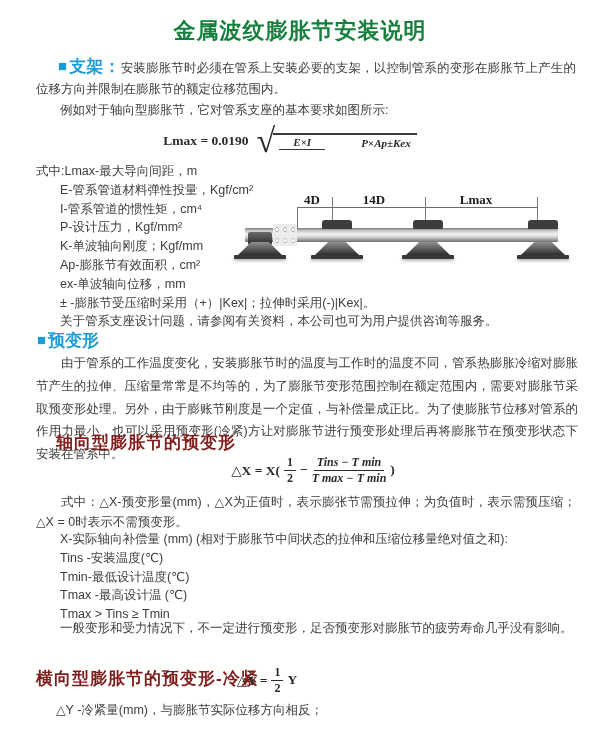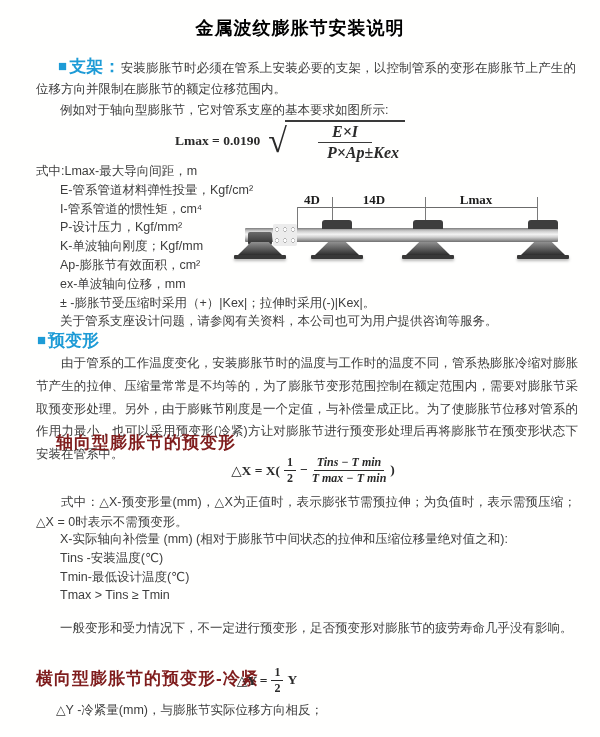--- a/index.html
+++ b/index.html
@@ -1,33 +1,33 @@
 <!DOCTYPE html>
 <html><head>
 <meta charset="utf-8">
 <style>
   html,body{margin:0;padding:0;background:#fffffe;}
   .page{position:relative;width:600px;height:737px;background:#fffffe;overflow:hidden;
         font-family:"Liberation Sans","DejaVu Sans",sans-serif;color:#3d3d3d;}
   .abs{position:absolute;}
-  .title{top:16px;left:0;width:600px;text-align:center;font-size:18px;font-weight:bold;
-         color:#000000;letter-spacing:1px;}
+  .title{top:16px;left:0;width:600px;text-align:center;font-size:22px;font-weight:bold;
+         color:#15803d;letter-spacing:1px;}
   .sec-head{font-size:17px;font-weight:bold;color:#1d9bd6;}
   .marker{font-size:15px;margin-right:2px;position:relative;top:-1px;}
   .body-txt{font-size:12.5px;line-height:21px;color:#3d3d3d;}
   .p-support{top:56px;left:36px;width:540px;text-indent:22px;text-align:justify;}
   .p-example{top:100px;left:36px;width:540px;text-indent:24px;}
   
   .formula{left:0;width:600px;display:flex;justify-content:center;align-items:center;
            font-family:"Liberation Serif","DejaVu Serif",serif;font-weight:bold;
            font-size:13.5px;color:#2a2a2a;}
   .f-lmax{top:122px;height:38px;transform:translateX(-10px);}
   .radical{font-size:34px;font-weight:400;line-height:30px;margin:0 -2px 0 8px;}
-  .root-box{border-top:2px solid #3a3a3a;display:inline-flex;flex-direction:column;
-            align-items:center;padding:1px 6px 0 6px;font-style:italic;font-size:16px;}
+  .root-box{border-top:2px solid #3a3a3a;display:inline-flex;flex-direction:row;
+            align-items:center;padding:1px 6px 0 6px;font-style:italic;font-size:11px;}
   .root-box .num{border-bottom:1px solid #3a3a3a;padding:0 14px 1px 14px;}
   .root-box .den{padding-top:1px;margin-left:36px;}
   .frac{display:inline-flex;flex-direction:column;align-items:center;font-size:12px;
         margin:0 4px;line-height:1.25;}
   .frac .num{border-bottom:1px solid #2a2a2a;padding:0 3px;}
   .f-dx{top:452px;height:36px;transform:translateX(13px);}
   .f-dx .tfrac{font-style:italic;}
   .f-dy{top:664px;height:32px;transform:translateX(-33px);}
   
   .defs{top:162px;left:36px;width:540px;font-size:12.5px;line-height:18.8px;}
@@ -140,20 +140,21 @@
       <span>T max − T min</span>
     </span>
     <span>)</span>
   </div>
 
   <div class="abs p-dx body-txt">式中：△X-预变形量(mm)，△X为正值时，表示膨张节需预拉伸；为负值时，表示需预压缩；△X = 0时表示不需预变形。</div>
   <div class="abs line-x">X-实际轴向补偿量 (mm) (相对于膨胀节中间状态的拉伸和压缩位移量绝对值之和):</div>
   <div class="abs temps">
     <div>Tins -安装温度(℃)</div>
     <div>Tmin-最低设计温度(℃)</div>
+    <div>Tmax -最高设计温 (℃)</div>
     <div>Tmax &gt; Tins ≥ Tmin</div>
   </div>
   <div class="abs line-general">一般变形和受力情况下，不一定进行预变形，足否预变形对膨胀节的疲劳寿命几乎没有影响。</div>
 
   <div class="abs h-lateral h-sub">横向型膨胀节的预变形-冷紧</div>
 
   <div class="abs formula f-dy">
     <span>△Y =</span>
     <span class="frac">
       <span class="num">1</span>

